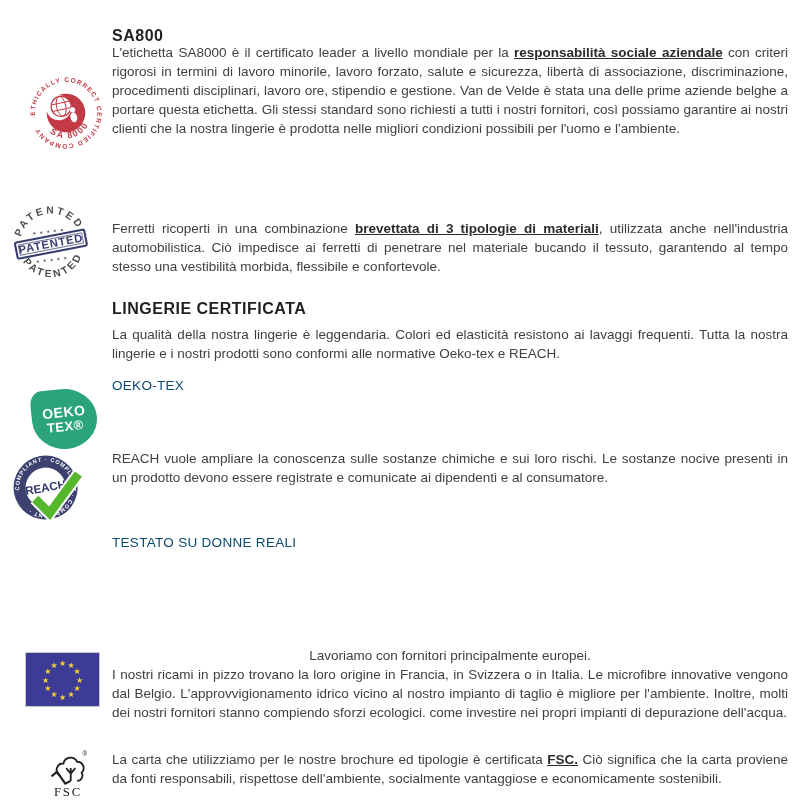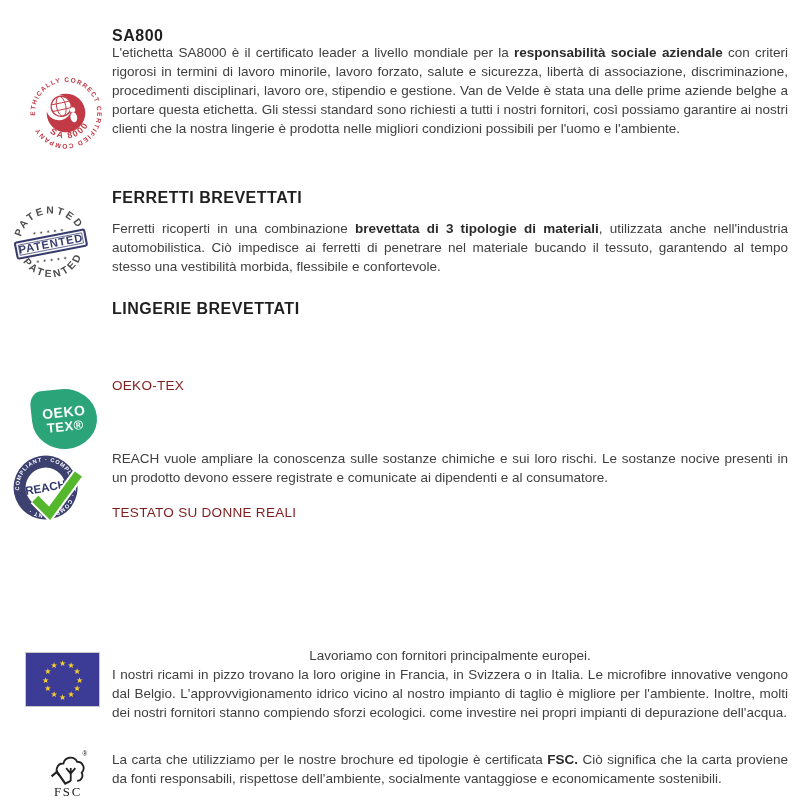--- a/index.html
+++ b/index.html
@@ -1,21 +1,21 @@
 <!DOCTYPE html>
 <html><head>
 <meta charset="utf-8">
 <style>
   html,body{margin:0;padding:0;background:#fff;}
   .page{position:relative;width:800px;height:800px;background:#ffffff;overflow:hidden;
         font-family:"Liberation Sans",sans-serif;color:#3f3f3f;margin-top:12px;}
   .h{position:absolute;left:112px;font-size:16px;font-weight:700;color:#1f1f1f;letter-spacing:.5px;}
-  .sub{position:absolute;left:112px;font-size:13.5px;color:#7f1d1d;letter-spacing:.3px;}
+  .sub{position:absolute;left:112px;font-size:13.5px;color:#0c4a6e;letter-spacing:.3px;}
   .txt{position:absolute;left:112px;width:676px;font-size:13.5px;line-height:19px;text-align:justify;color:#3f3f3f;}
-  .bld{font-weight:700;color:#2b2b2b;}
+  .bld{font-weight:700;color:#2b2b2b;text-decoration:underline;}
   .ico{position:absolute;}
   .oeko{position:absolute;left:32px;top:377px;width:65px;height:60px;background:#2aa478;
         border-radius:18% 52% 50% 52% / 24% 52% 50% 52%;transform:rotate(-6deg);
         display:flex;flex-direction:column;align-items:center;justify-content:center;
         color:#fff;font-weight:700;line-height:1.05;}
   .oeko .l1{font-size:14px;letter-spacing:.5px;}
   .oeko .l2{font-size:13px;letter-spacing:.5px;}
   .noint{user-select:none;}
 </style>
 </head>
@@ -43,21 +43,20 @@
         <path d="M34.5 37 h23 M34.5 45 h23" stroke="#c23a46" stroke-width="1.1"></path>
         <circle cx="58.5" cy="48" r="3.1" fill="#ffffff"></circle>
         <ellipse cx="58" cy="57" rx="4" ry="6" fill="#ffffff"></ellipse>
         <text font-size="10.5" font-weight="bold" letter-spacing="2" fill="#c23a46" text-anchor="middle">
           <textPath href="#sa-bot" startOffset="50%">SA 8000</textPath>
         </text>
       </g>
     </svg>
   </div>
 
-  <div class="h" style="top:177px;">FERRETTI BREVETTATI</div>
   <p class="txt" style="top:207px;margin:0;"><span>Ferretti ricoperti in una combinazione </span><span class="bld">brevettata di 3 tipologie di materiali</span><span>, utilizzata anche nell'industria automobilistica. Ciò impedisce ai ferretti di penetrare nel materiale bucando il tessuto, garantendo al tempo stesso una vestibilità morbida, flessibile e confortevole.</span></p>
 
   <div class="ico" style="left:8px;top:192px;width:86px;height:81px;">
     <svg viewBox="0 0 100 94" width="86" height="81">
       <defs>
         <path id="pt-top" d="M14,47 a36,36 0 0,1 72,0"></path>
         <path id="pt-bot" d="M12,47 a38,38 0 0,0 76,0"></path>
       </defs>
       <g transform="rotate(-7 50 47)">
         <text font-size="12" font-weight="bold" letter-spacing="3" fill="#4d4d4d" text-anchor="middle">
@@ -70,21 +69,22 @@
         <text x="50" y="67" text-anchor="middle" font-size="6" letter-spacing="3" fill="#4d4d4d">✶✶✶✶✶</text>
         <g transform="rotate(-4 50 47)">
           <rect x="9" y="37" width="82" height="19" rx="2" fill="#fdfdfd" stroke="#363c6d" stroke-width="2.4"></rect>
           <rect x="12.5" y="40.5" width="75" height="12" fill="none" stroke="#363c6d" stroke-width="0.8"></rect>
           <text x="50" y="50.5" text-anchor="middle" font-size="13" font-weight="bold" letter-spacing="1" fill="#363c6d">PATENTED</text>
         </g>
       </g>
     </svg>
   </div>
 
-  <div class="h" style="top:288px;">LINGERIE BREVETTATI</div>
+  <div class="h" style="top:288px;">LINGERIE CERTIFICATA</div>
+  <p class="txt" style="top:313px;margin:0;">La qualità della nostra lingerie è leggendaria. Colori ed elasticità resistono ai lavaggi frequenti. Tutta la nostra lingerie e i nostri prodotti sono conformi alle normative Oeko-tex e REACH.</p>
 
   <div class="sub" style="top:366px;">OEKO-TEX</div>
 
   <div class="oeko">
     <span class="l1">OEKO</span>
     <span class="l2">TEX®</span>
   </div>
 
   <p class="txt" style="top:437px;margin:0;">REACH vuole ampliare la conoscenza sulle sostanze chimiche e sui loro rischi. Le sostanze nocive presenti in un prodotto devono essere registrate e comunicate ai dipendenti e al consumatore.</p>
 
@@ -99,21 +99,21 @@
         <text font-size="7" font-weight="bold" letter-spacing="1.1" fill="#ffffff">
           <textPath href="#rc-ring" startOffset="1%">COMPLIANT · COMPLIANT · COMPLIANT ·</textPath>
         </text>
         <text x="47" y="52" text-anchor="middle" font-size="14.5" font-weight="bold" fill="#31366b">REACH</text>
       </g>
       <path d="M34 61 L52 79 L88 30" fill="none" stroke="#ffffff" stroke-width="16"></path>
       <path d="M34 61 L52 79 L88 30" fill="none" stroke="#55b72c" stroke-width="11"></path>
     </svg>
   </div>
 
-  <div class="sub" style="top:493px;">TESTATO SU DONNE REALI</div>
+  <div class="sub" style="top:523px;">TESTATO SU DONNE REALI</div>
 
   <div class="txt" style="top:634px;text-align:center;">Lavoriamo con fornitori principalmente europei.</div>
   <p class="txt" style="top:653px;margin:0;">I nostri ricami in pizzo trovano la loro origine in Francia, in Svizzera o in Italia. Le microfibre innovative vengono dal Belgio. L'approvvigionamento idrico vicino al nostro impianto di taglio è migliore per l'ambiente. Inoltre, molti dei nostri fornitori stanno compiendo sforzi ecologici. come investire nei propri impianti di depurazione dell'acqua.</p>
 
   <div class="ico" style="left:25px;top:640px;width:75px;height:55px;">
     <svg viewBox="0 0 75 55" width="75" height="55">
       <rect x="0.5" y="0.5" width="74" height="54" fill="#3c3b96" stroke="#c9c9c9" stroke-width="1"></rect>
       <g fill="#f8d12e" font-size="8" text-anchor="middle">
         <text x="37.5" y="13.5">★</text>
           <text x="46" y="15.8">★</text>

